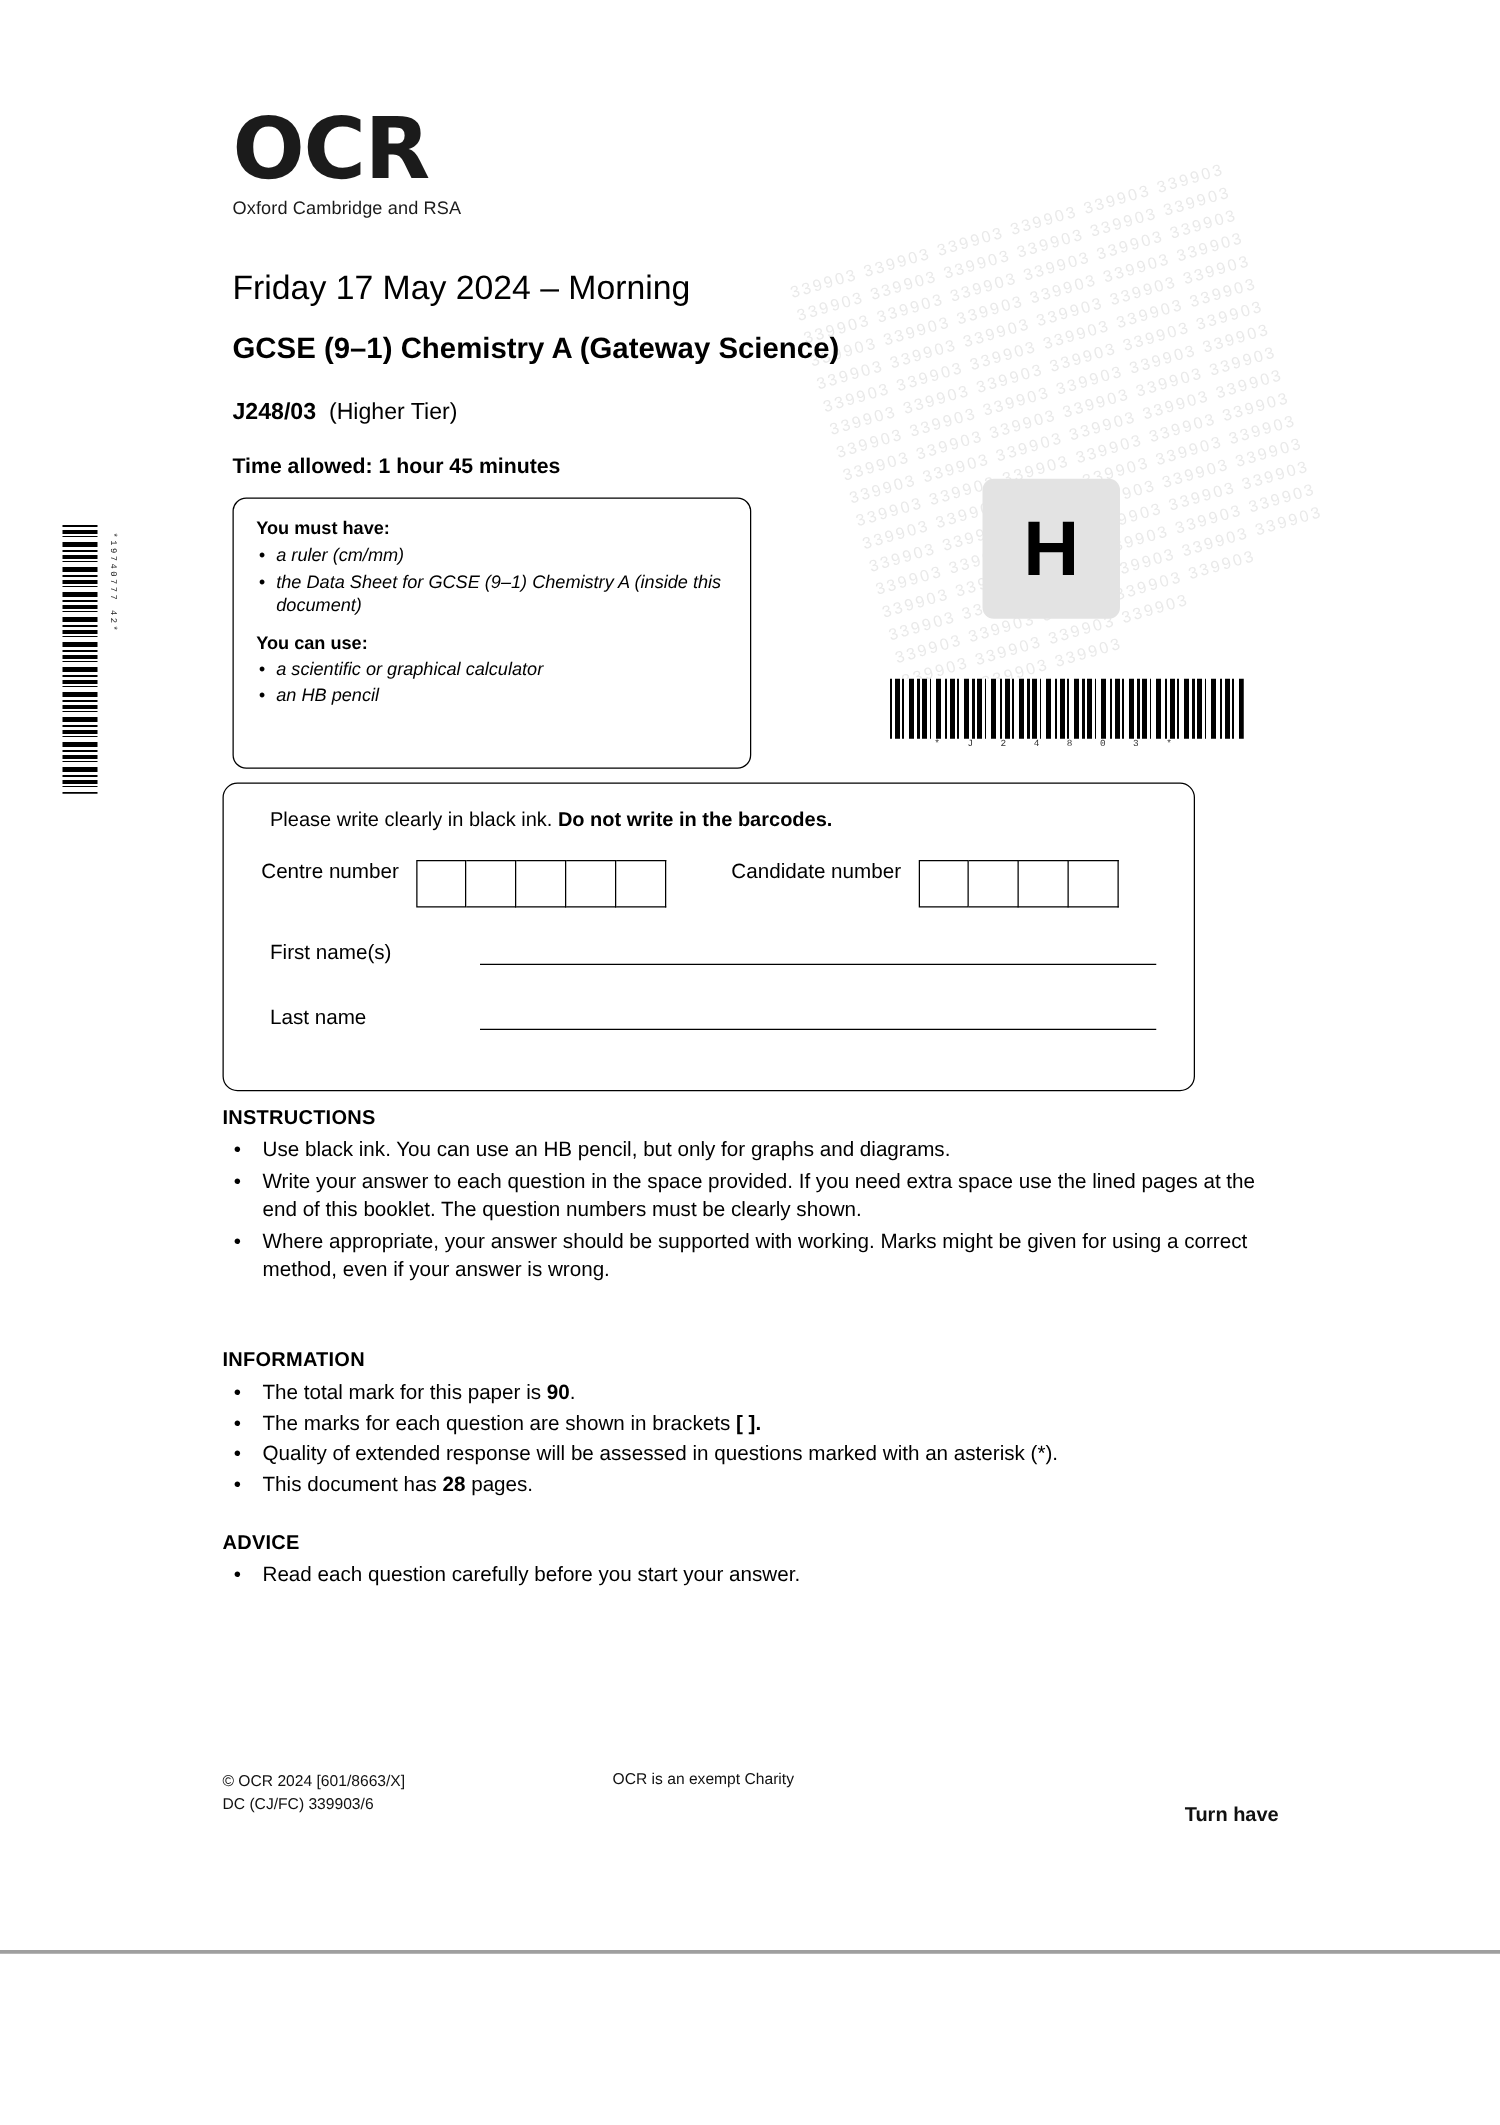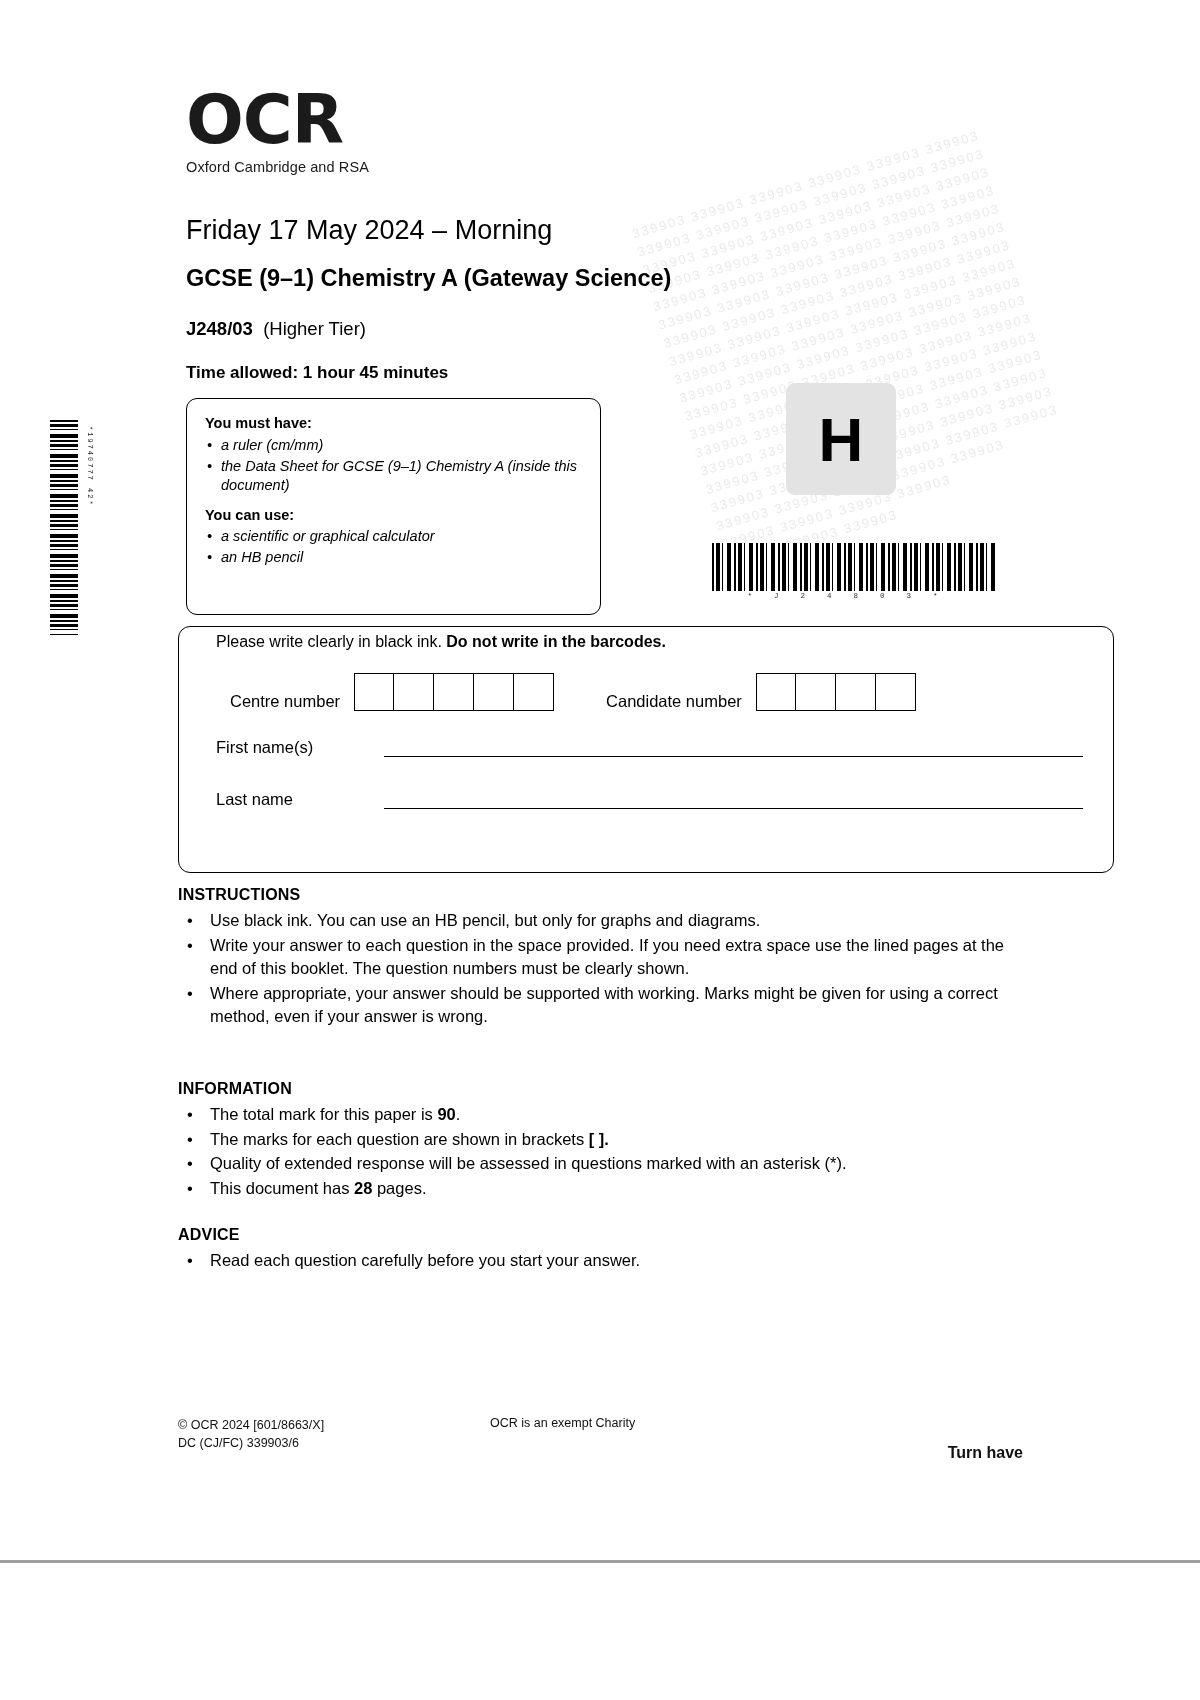--- a/index.html
+++ b/index.html
@@ -188,36 +188,36 @@
     letter-spacing: 22px;
     text-align: center;
     color: #333;
     margin-top: 1px;
     font-family: "Liberation Mono", monospace;
   }
   
   .details {
     position: absolute;
     left: 178px; top: 626px;
-    width: 936px; height: 247px;
+    width: 778px; height: 247px;
     border: 1.6px solid #000;
     border-radius: 12px;
     box-sizing: border-box;
-    padding: 6px 20px 0 20px;
+    padding: 21px 20px 0 20px;
   }
   .details .notice {
     font-size: 16px;
     margin-left: 17px;
     margin-bottom: 22px;
   }
   .details .notice b { font-weight: 700; }
   .row {
     display: flex;
-    align-items: flex-end;
-    margin-left: 31px;
+    align-items: flex-start;
+    margin-left: 10px;
     margin-bottom: 20px;
   }
   .row .lbl {
     font-size: 16.5px;
     white-space: nowrap;
   }
   .boxes {
     display: flex;
     margin-left: 14px;
   }

